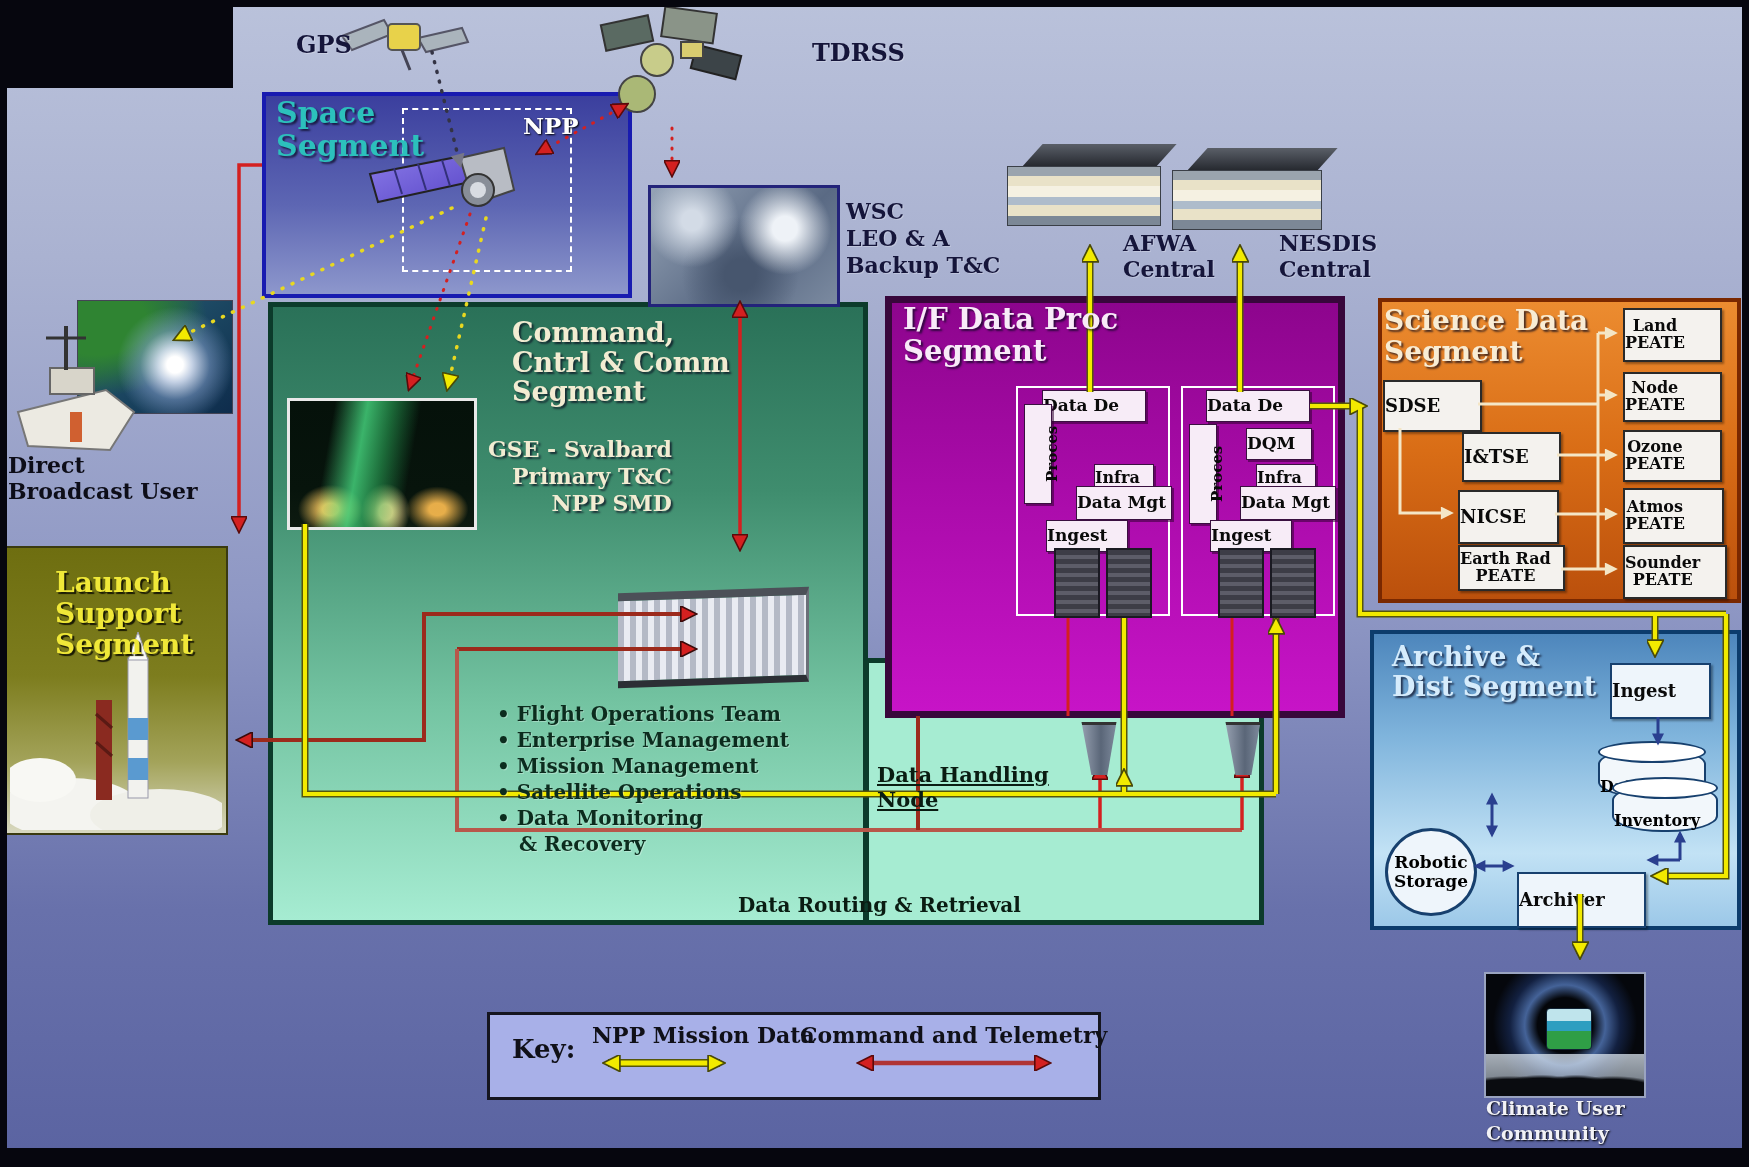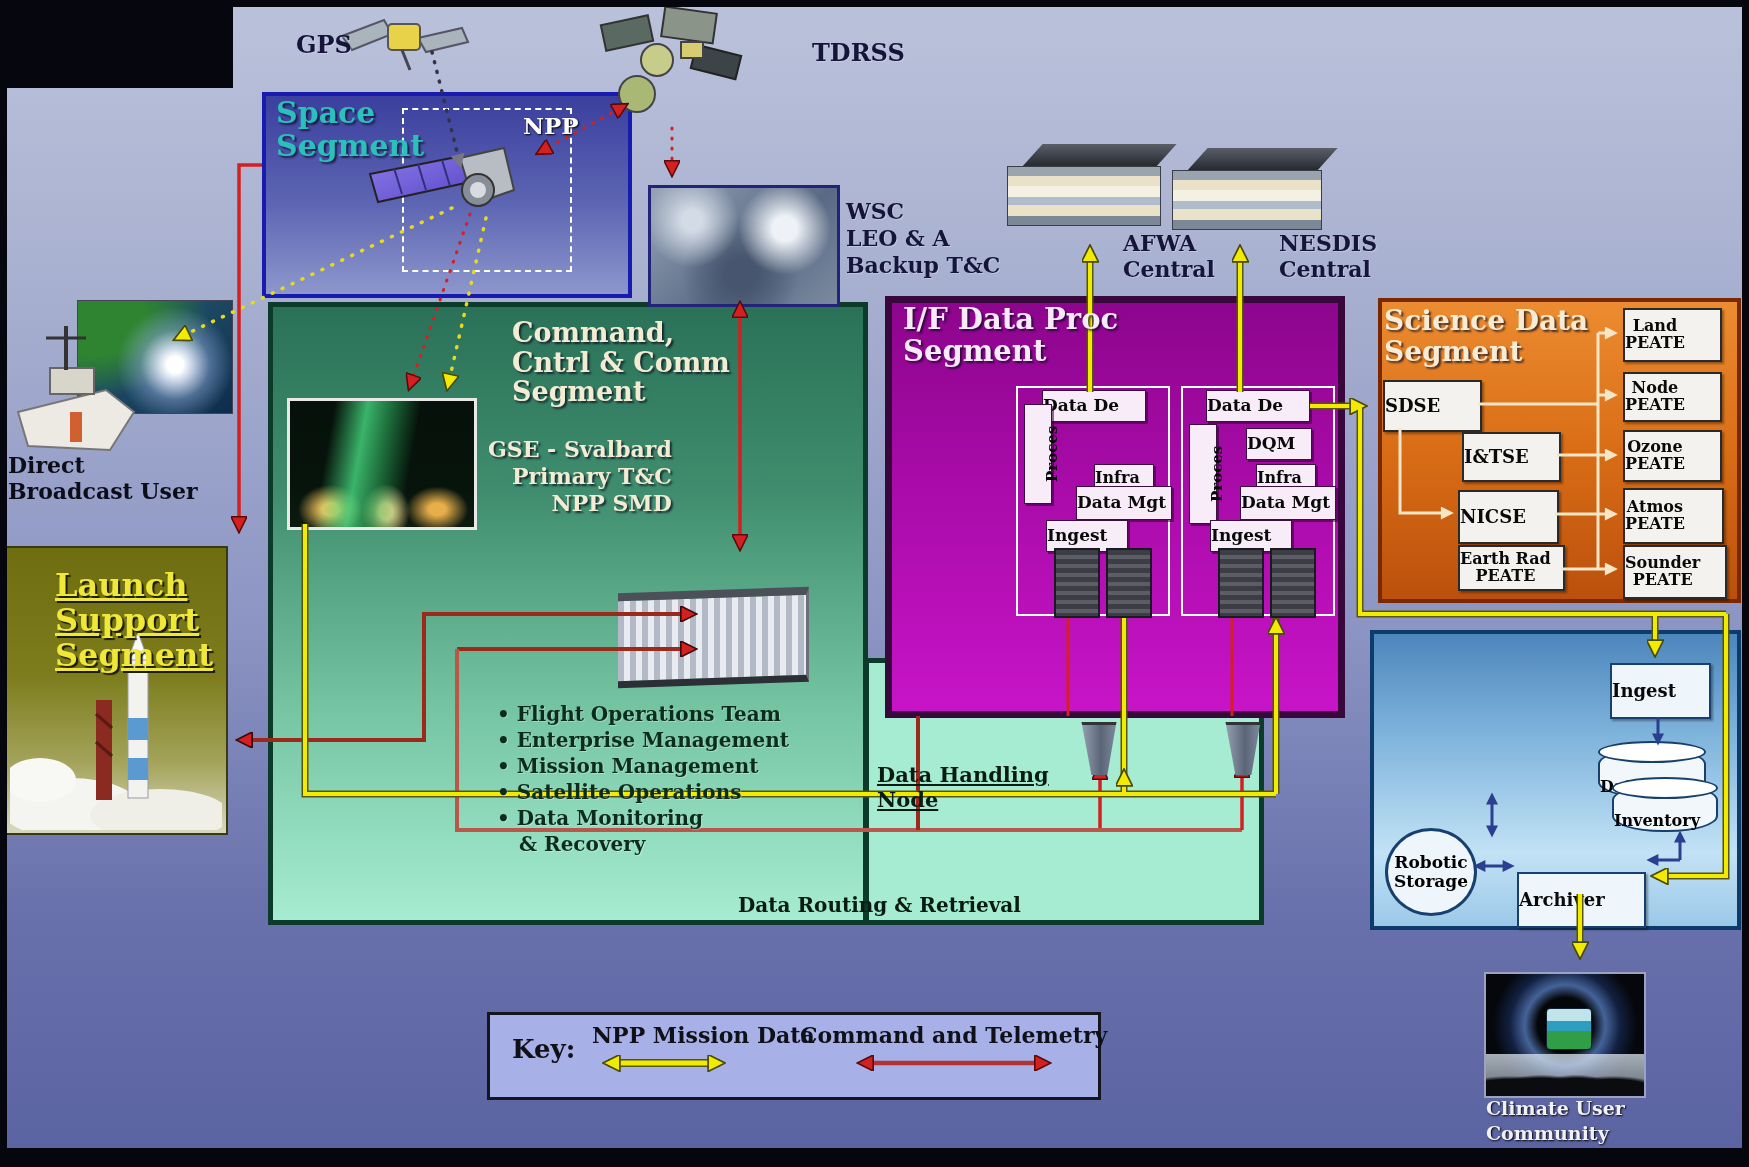--- a/index.html
+++ b/index.html
@@ -156,21 +156,25 @@
   </div>
   <div class="t" style="left:738px;top:893px;font-size:20px;color:#0a1c12;">Data Routing &amp; Retrieval</div>
   <div class="t segTitle" style="left:903px;top:304px;font-size:29px;color:#f8eaf8;">
     <div>I/F Data Proc</div>
       <div>Segment</div>
   </div>
   <div class="t segTitle" style="left:1384px;top:306px;font-size:28px;color:#f8ecd4;">
     <div>Science Data</div>
       <div>Segment</div>
   </div>
-  <div class="t segTitle" style="left:55px;top:568px;font-size:32px;color:#f0e838;text-shadow:2px 2px 1px #1a1a05;text-decoration:underline;">
+  <div class="t segTitle" style="left:1392px;top:642px;font-size:27px;color:#d6ecfc;">
+    <div>Archive &amp;</div>
+      <div>Dist Segment</div>
+  </div>
+  <div class="t segTitle" style="left:55px;top:568px;font-size:28px;color:#f0e838;text-shadow:2px 2px 1px #1a1a05;">
     <div>Launch</div>
       <div>Support</div>
       <div>Segment</div>
   </div>
   <div class="t" style="left:8px;top:452px;font-size:22px;color:#0d0d18;line-height:26px;">
     <div>Direct</div>
       <div>Broadcast User</div>
   </div>
   <div class="t" style="left:1486px;top:1096px;font-size:19px;color:#f2f2f6;line-height:25px;text-shadow:1px 1px 2px #000;">
     <div>Climate User</div>

